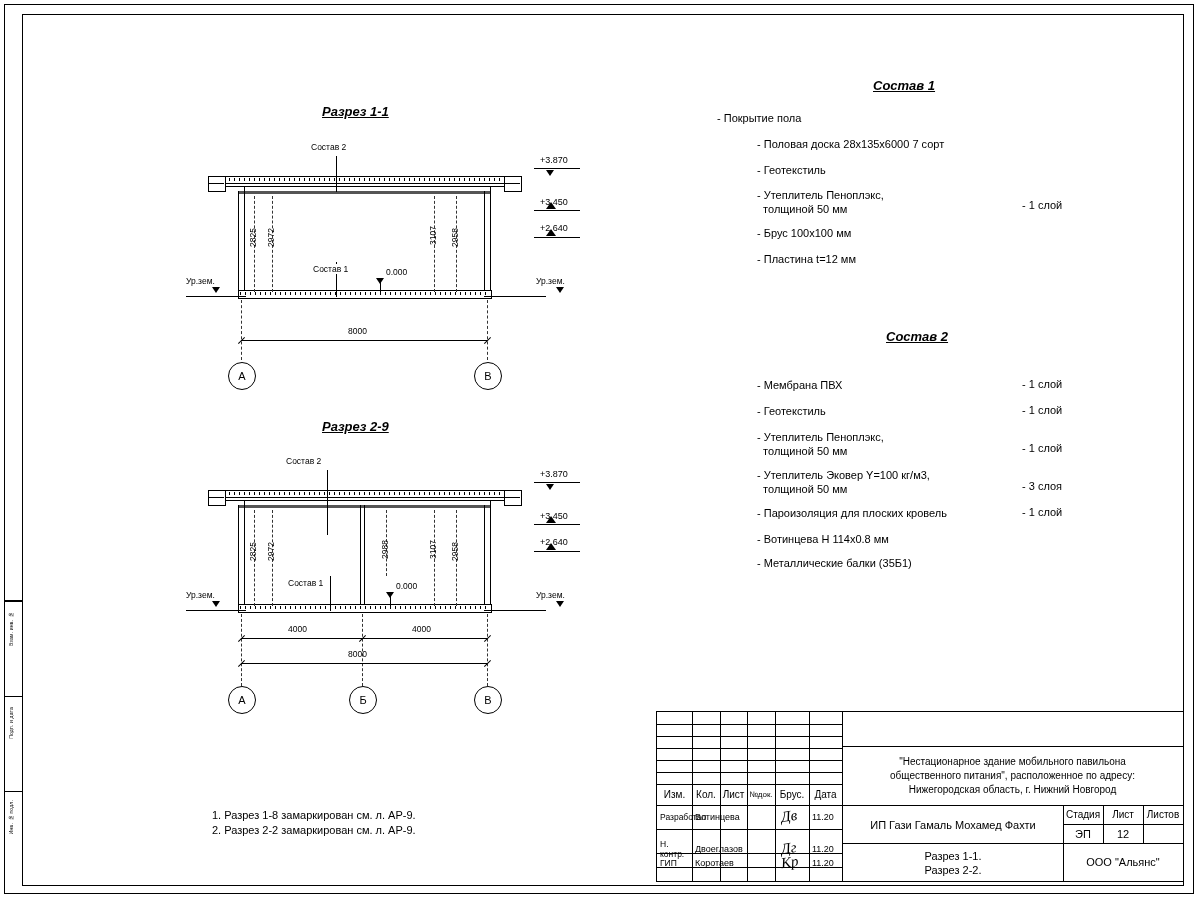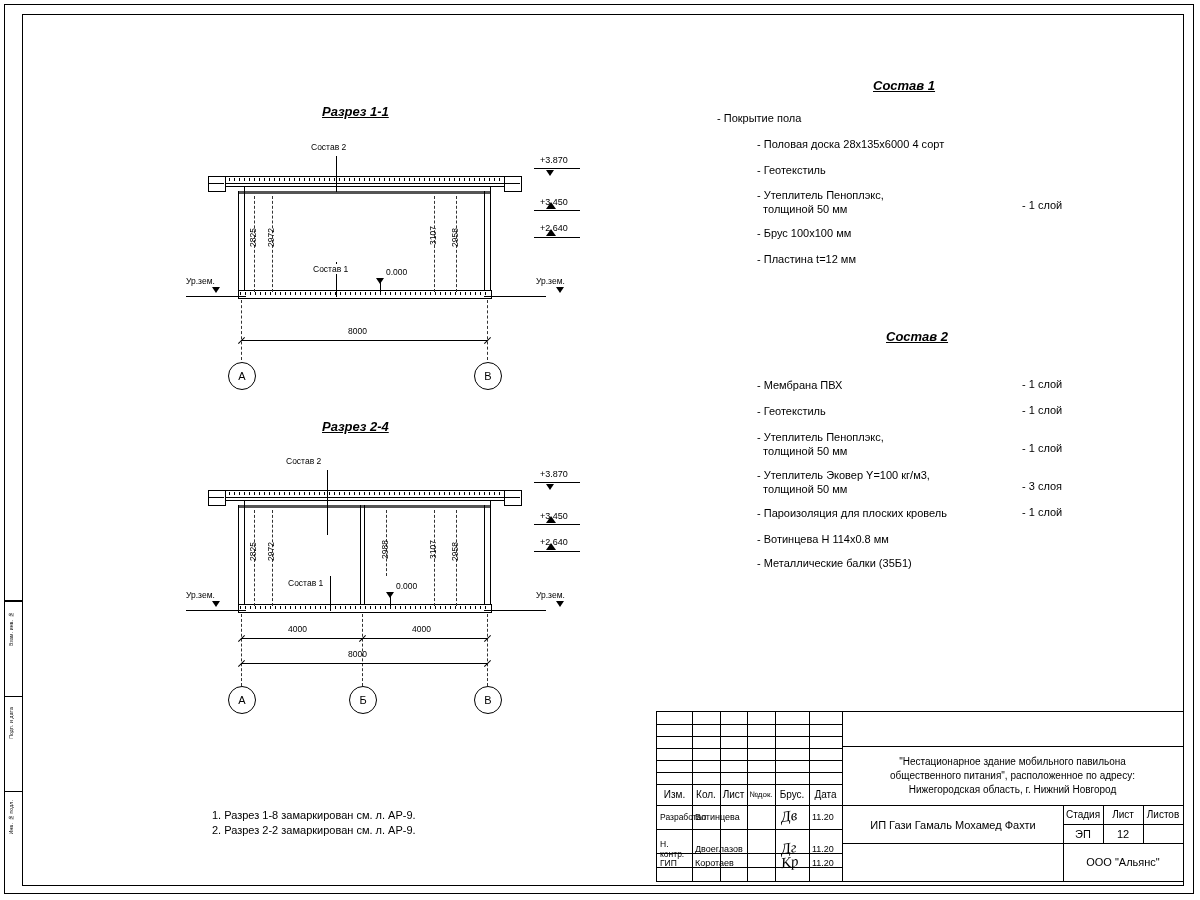--- a/index.html
+++ b/index.html
@@ -122,21 +122,21 @@
   <div class="dash-v" style="left:241px;top:300px;height:60px;"></div>
   <div class="dash-v" style="left:487px;top:300px;height:60px;"></div>
   <div class="dimline" style="left:241px;top:340px;width:246px;"></div>
   <div class="dimtick" style="left:241px;top:336px;transform:rotate(45deg);"></div>
   <div class="dimtick" style="left:487px;top:336px;transform:rotate(45deg);"></div>
   <div class="lbl-s" style="left:348px;top:326px;">8000</div>
 
   <div class="circ" style="left:228px;top:362px;">А</div>
   <div class="circ" style="left:474px;top:362px;">В</div>
 
-  <div class="title" style="left:322px;top:419px;">Разрез 2-4</div>
+  <div class="title" style="left:322px;top:419px;">Разрез 2-9</div>
 
   <div class="wallbox" style="left:222px;top:490px;width:284px;height:6px;"></div>
   <div class="slabfill" style="left:224px;top:492px;width:280px;height:3px;"></div>
   <div class="hr" style="left:222px;top:500px;width:284px;"></div>
   <div class="hr" style="left:238px;top:505px;width:252px;height:3px;background:#555;"></div>
 
   <div class="wallbox" style="left:208px;top:490px;width:16px;height:14px;"></div>
   <div class="wallbox" style="left:504px;top:490px;width:16px;height:14px;"></div>
   <div class="hr" style="left:208px;top:497px;width:16px;"></div>
   <div class="hr" style="left:504px;top:497px;width:16px;"></div>
@@ -205,21 +205,21 @@
   <div class="dimtick" style="left:241px;top:659px;transform:rotate(45deg);"></div>
   <div class="dimtick" style="left:487px;top:659px;transform:rotate(45deg);"></div>
   <div class="lbl-s" style="left:348px;top:649px;">8000</div>
 
   <div class="circ" style="left:228px;top:686px;">А</div>
   <div class="circ" style="left:349px;top:686px;">Б</div>
   <div class="circ" style="left:474px;top:686px;">В</div>
 
   <div class="spec-title" style="left:873px;top:78px;">Состав 1</div>
   <div class="spec-item" style="left:717px;top:111px;">- Покрытие пола</div>
-  <div class="spec-item" style="left:757px;top:137px;">- Половая доска 28х135х6000 4 сорт</div>
+  <div class="spec-item" style="left:757px;top:137px;">- Половая доска 28х135х6000 7 сорт</div>
   <div class="spec-item" style="left:757px;top:163px;">- Геотекстиль</div>
   <div class="spec-item" style="left:757px;top:188px;">- Утеплитель Пеноплэкс,
   толщиной 50 мм</div>
   <div class="spec-qty" style="left:1022px;top:199px;">- 1 слой</div>
   <div class="spec-item" style="left:757px;top:226px;">- Брус 100х100 мм</div>
   <div class="spec-item" style="left:757px;top:252px;">- Пластина t=12 мм</div>
 
   <div class="spec-title" style="left:886px;top:329px;">Состав 2</div>
   <div class="spec-item" style="left:757px;top:378px;">- Мембрана ПВХ</div>
   <div class="spec-qty" style="left:1022px;top:378px;">- 1 слой</div>
@@ -290,20 +290,22 @@
     <div class="sig" style="left:124px;top:142px;">Кр</div>
     <div class="ltxt" style="left:155px;top:145px;width:30px;height:12px;font-size:9px;">11.20</div>
 
 
     <div class="ctxt" style="left:188px;top:36px;width:335px;height:56px;font-size:10px;line-height:14px;white-space:pre-line;">"Нестационарное здание мобильного павильона
 общественного питания", расположенное по адресу:
 Нижегородская область, г. Нижний Новгород</div>
 
     <div class="ctxt" style="left:188px;top:95px;width:216px;height:36px;font-size:11px;">ИП Гази Гамаль Мохамед Фахти</div>
 
+    <div class="ctxt" style="left:188px;top:133px;width:216px;height:36px;font-size:11px;line-height:14px;white-space:pre-line;">Разрез 1-1.
+Разрез 2-2.</div>
 
     <div class="ctxt" style="left:406px;top:93px;width:40px;height:19px;font-size:10px;">Стадия</div>
     <div class="ctxt" style="left:446px;top:93px;width:40px;height:19px;font-size:10px;">Лист</div>
     <div class="ctxt" style="left:486px;top:93px;width:40px;height:19px;font-size:10px;">Листов</div>
     <div class="ctxt" style="left:406px;top:112px;width:40px;height:19px;font-size:11px;">ЭП</div>
     <div class="ctxt" style="left:446px;top:112px;width:40px;height:19px;font-size:11px;">12</div>
     <div class="ctxt" style="left:486px;top:112px;width:40px;height:19px;font-size:11px;"></div>
 
     <div class="ctxt" style="left:406px;top:131px;width:120px;height:38px;font-size:11px;">ООО "Альянс"</div>
   </div>

